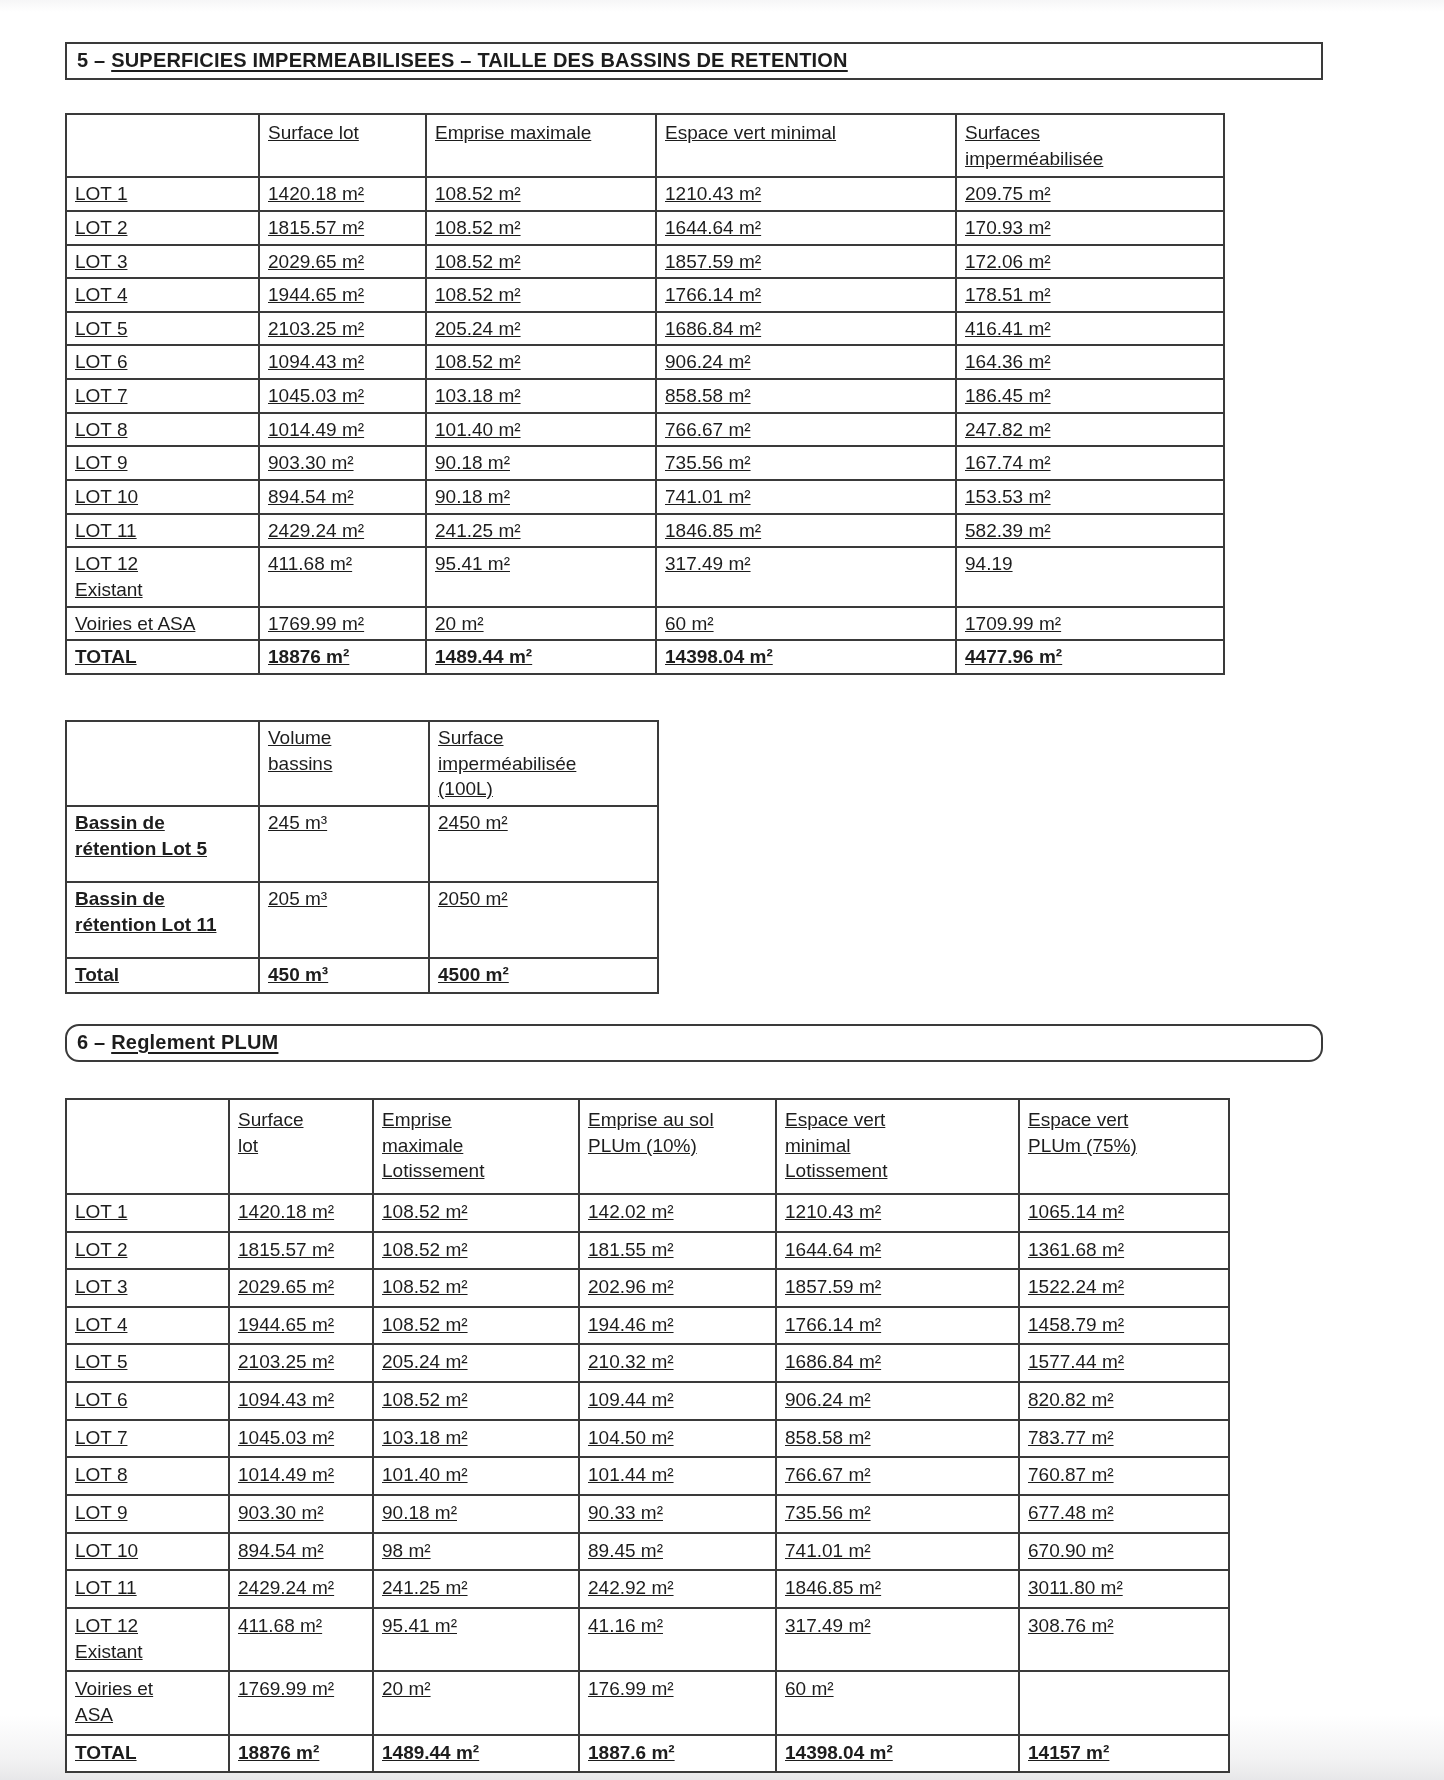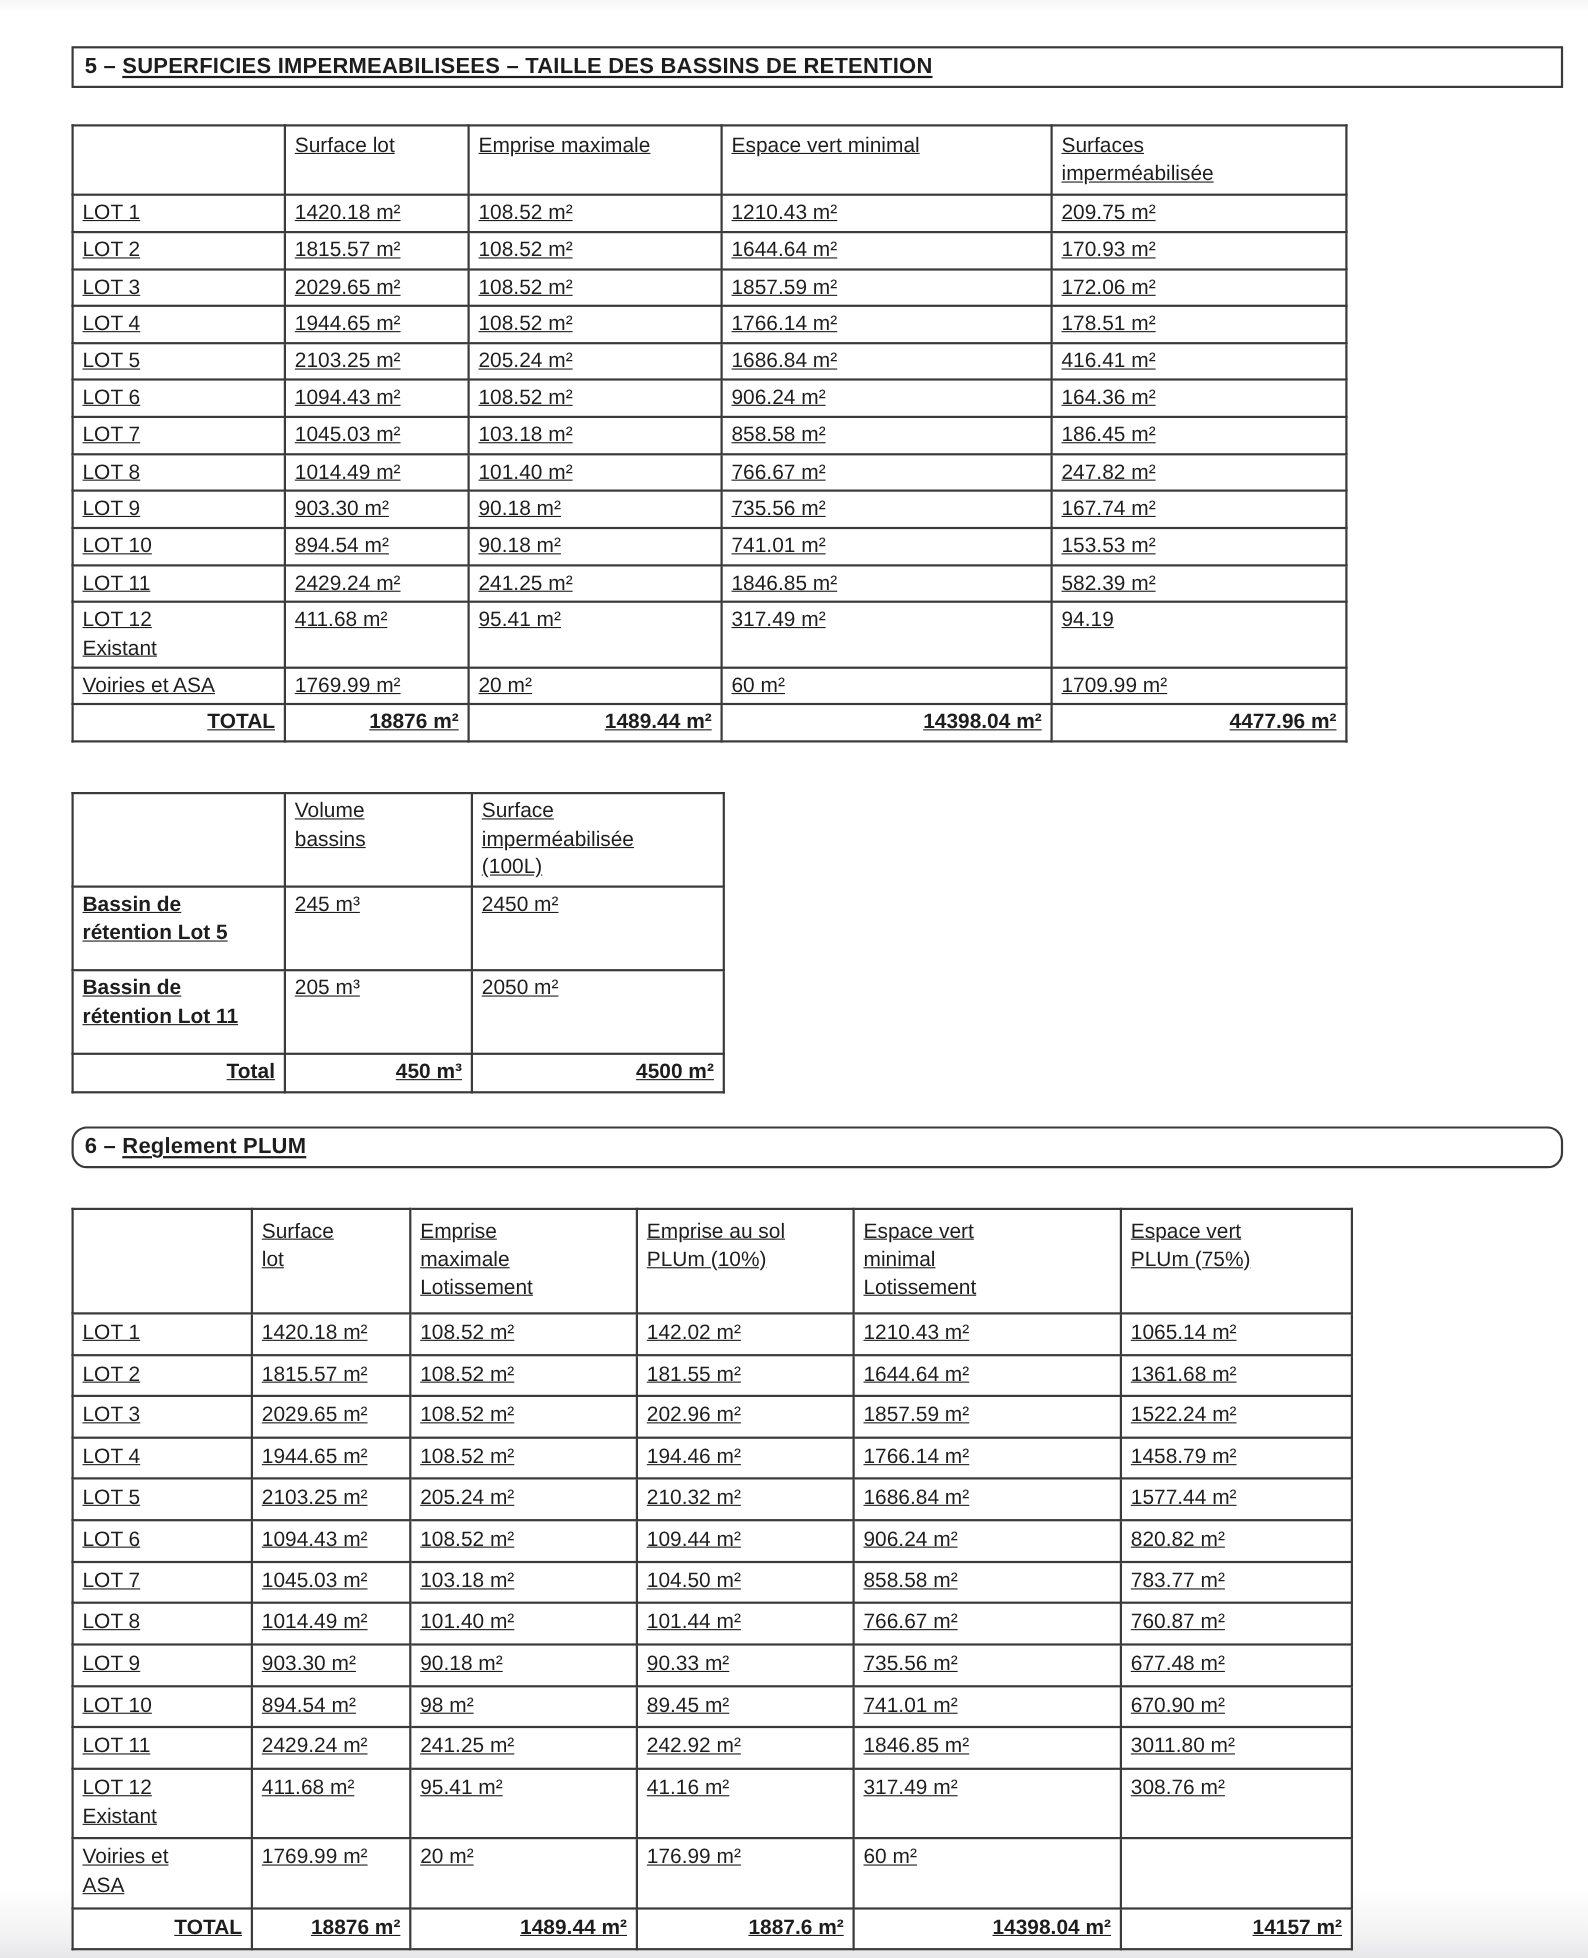--- a/index.html
+++ b/index.html
@@ -5,21 +5,21 @@
   html,body { margin:0; padding:0; background:#ffffff; }
   .page {
     position:relative;
     width:1444px; height:1780px;
     background: linear-gradient(180deg,#f6f6f7 0px,#ffffff 12px,#ffffff 1715px,#f2f2f3 1760px,#e7e7e9 1780px);
     font-family:"Liberation Sans", sans-serif;
     color:#1d1d1d;
     overflow:hidden;
   }
   .heading-box {
-    position:absolute; left:65px; width:1356px;
+    position:absolute; left:65px; width:1258px;
     box-sizing:border-box;
     border:2px solid #3a3a3a;
     background:#ffffff;
     font-size:20px; font-weight:bold;
     padding:5px 10px 6px 10px;
     letter-spacing:0.2px;
     white-space:nowrap;
   }
   #heading5 { top:42px; }
   #heading6 { top:1024px;border-radius:14px; }
@@ -51,21 +51,21 @@
   #table-surfaces th { padding-top:5px; padding-bottom:5px; }
 
   #table-bassins { top:720px; }
   #table-bassins td { padding-bottom:20px; }
   #table-bassins tr.bold-row td { padding-bottom:4px; }
 
   #table-plum { top:1098px; }
   #table-plum th { padding-top:7px; padding-bottom:9px; }
   #table-plum td { padding-top:4px; padding-bottom:6px; }
 
-  tr.bold-row td { font-weight:bold;text-align:right; }
+  tr.bold-row td { font-weight:bold; }
   td.bold-cell { font-weight:bold; }
 </style>
 </head>
 <body>
 
 <div class="page">
 
   <div class="heading-box" id="heading5">
     <span>5 – </span><span class="heading-title">SUPERFICIES IMPERMEABILISEES – TAILLE DES BASSINS DE RETENTION</span>
   </div>

